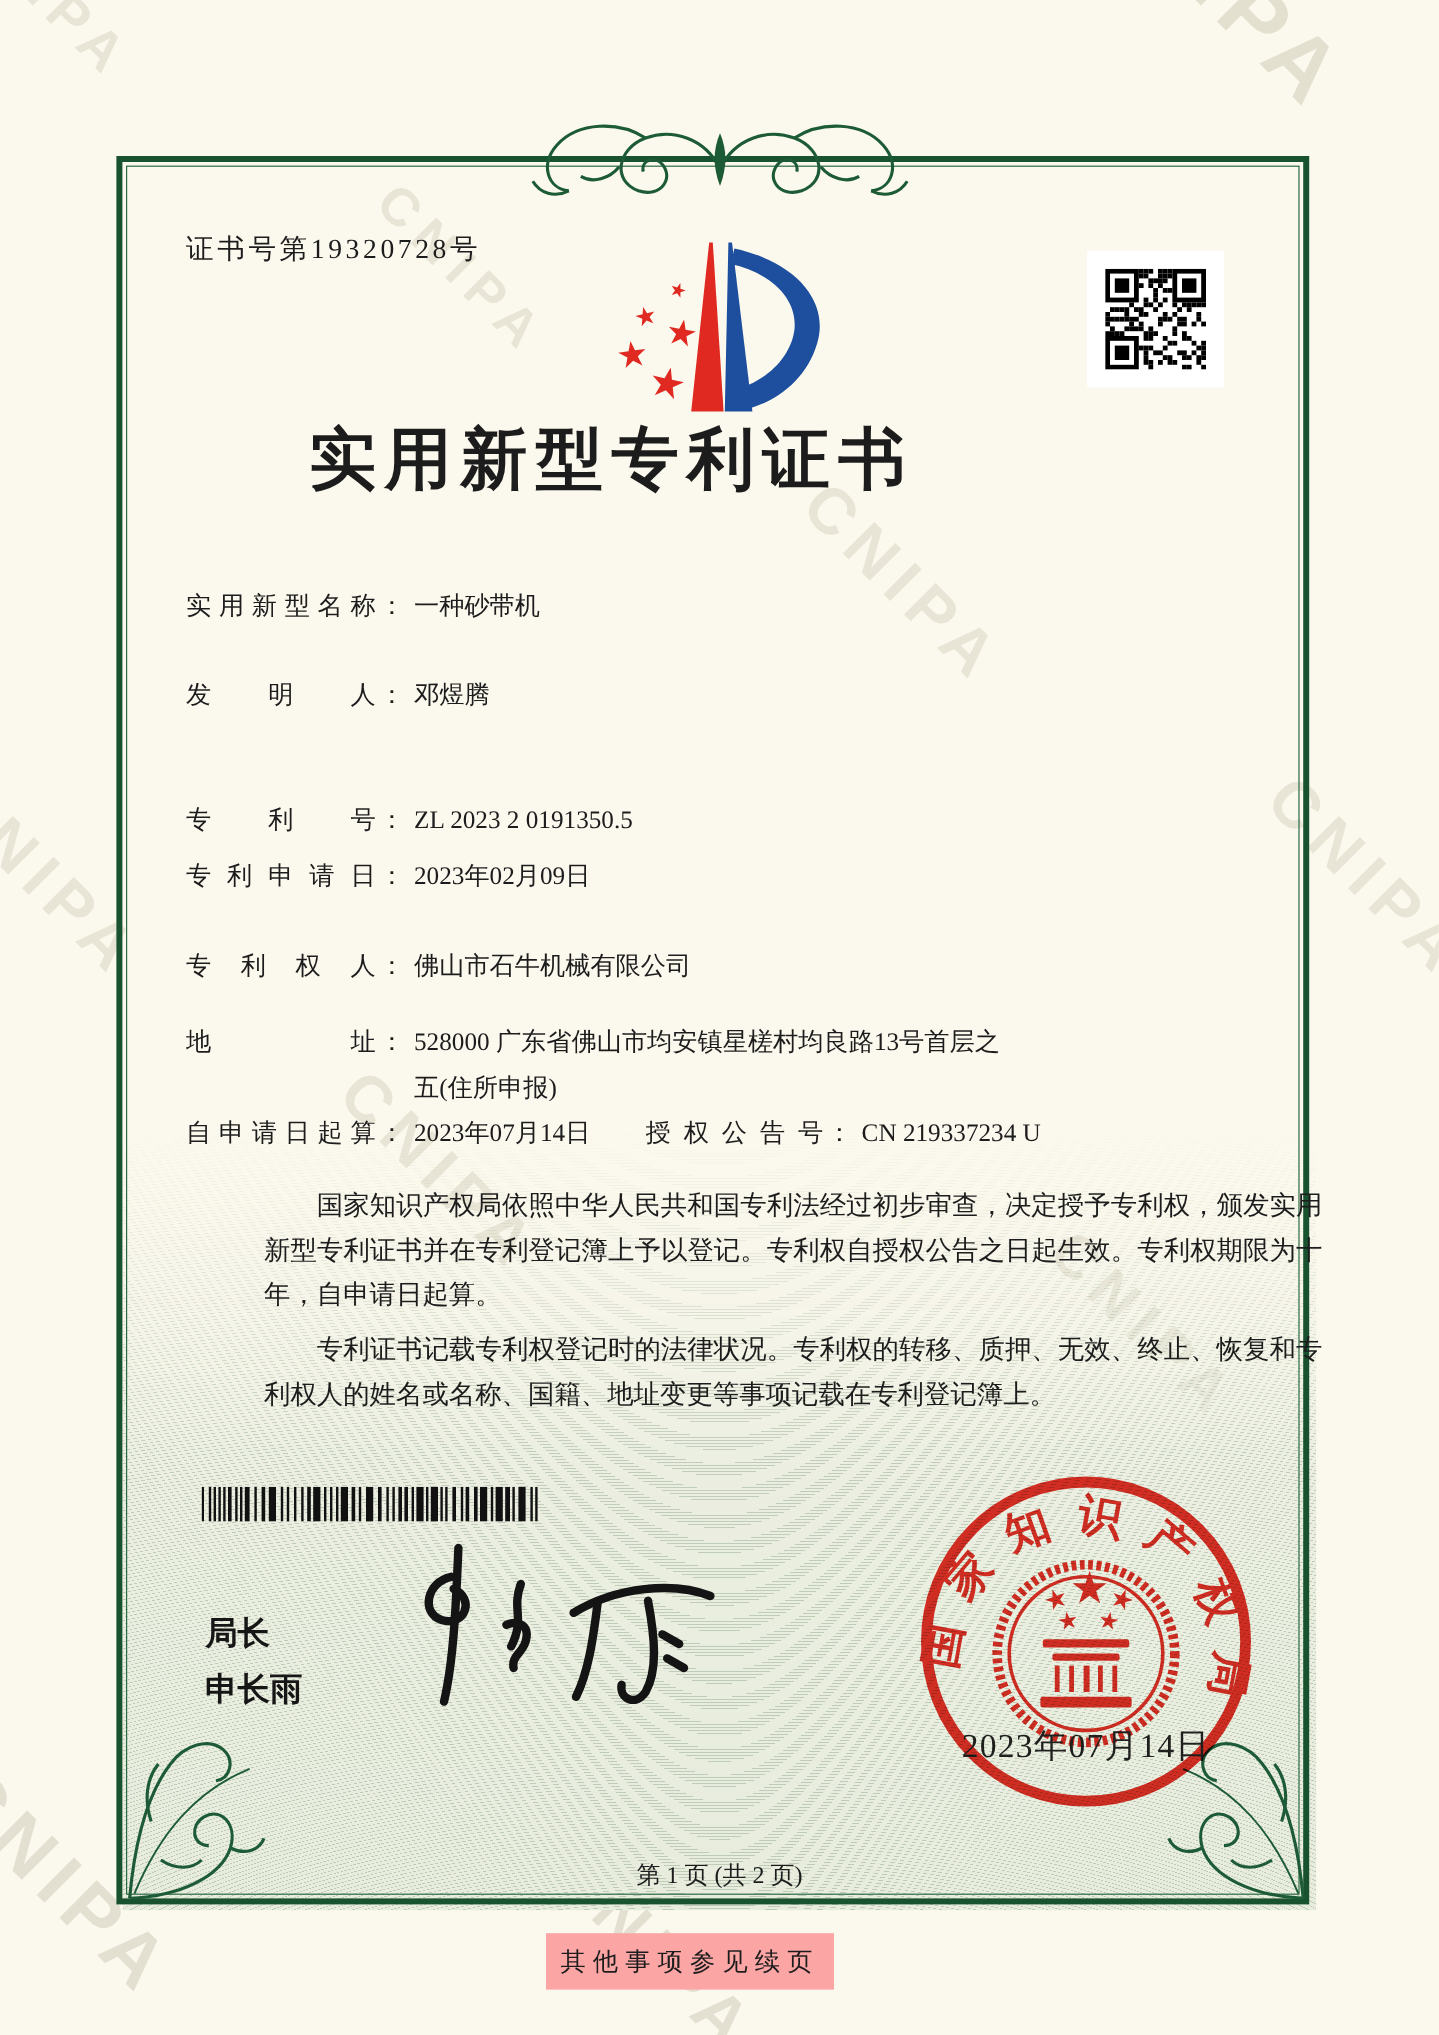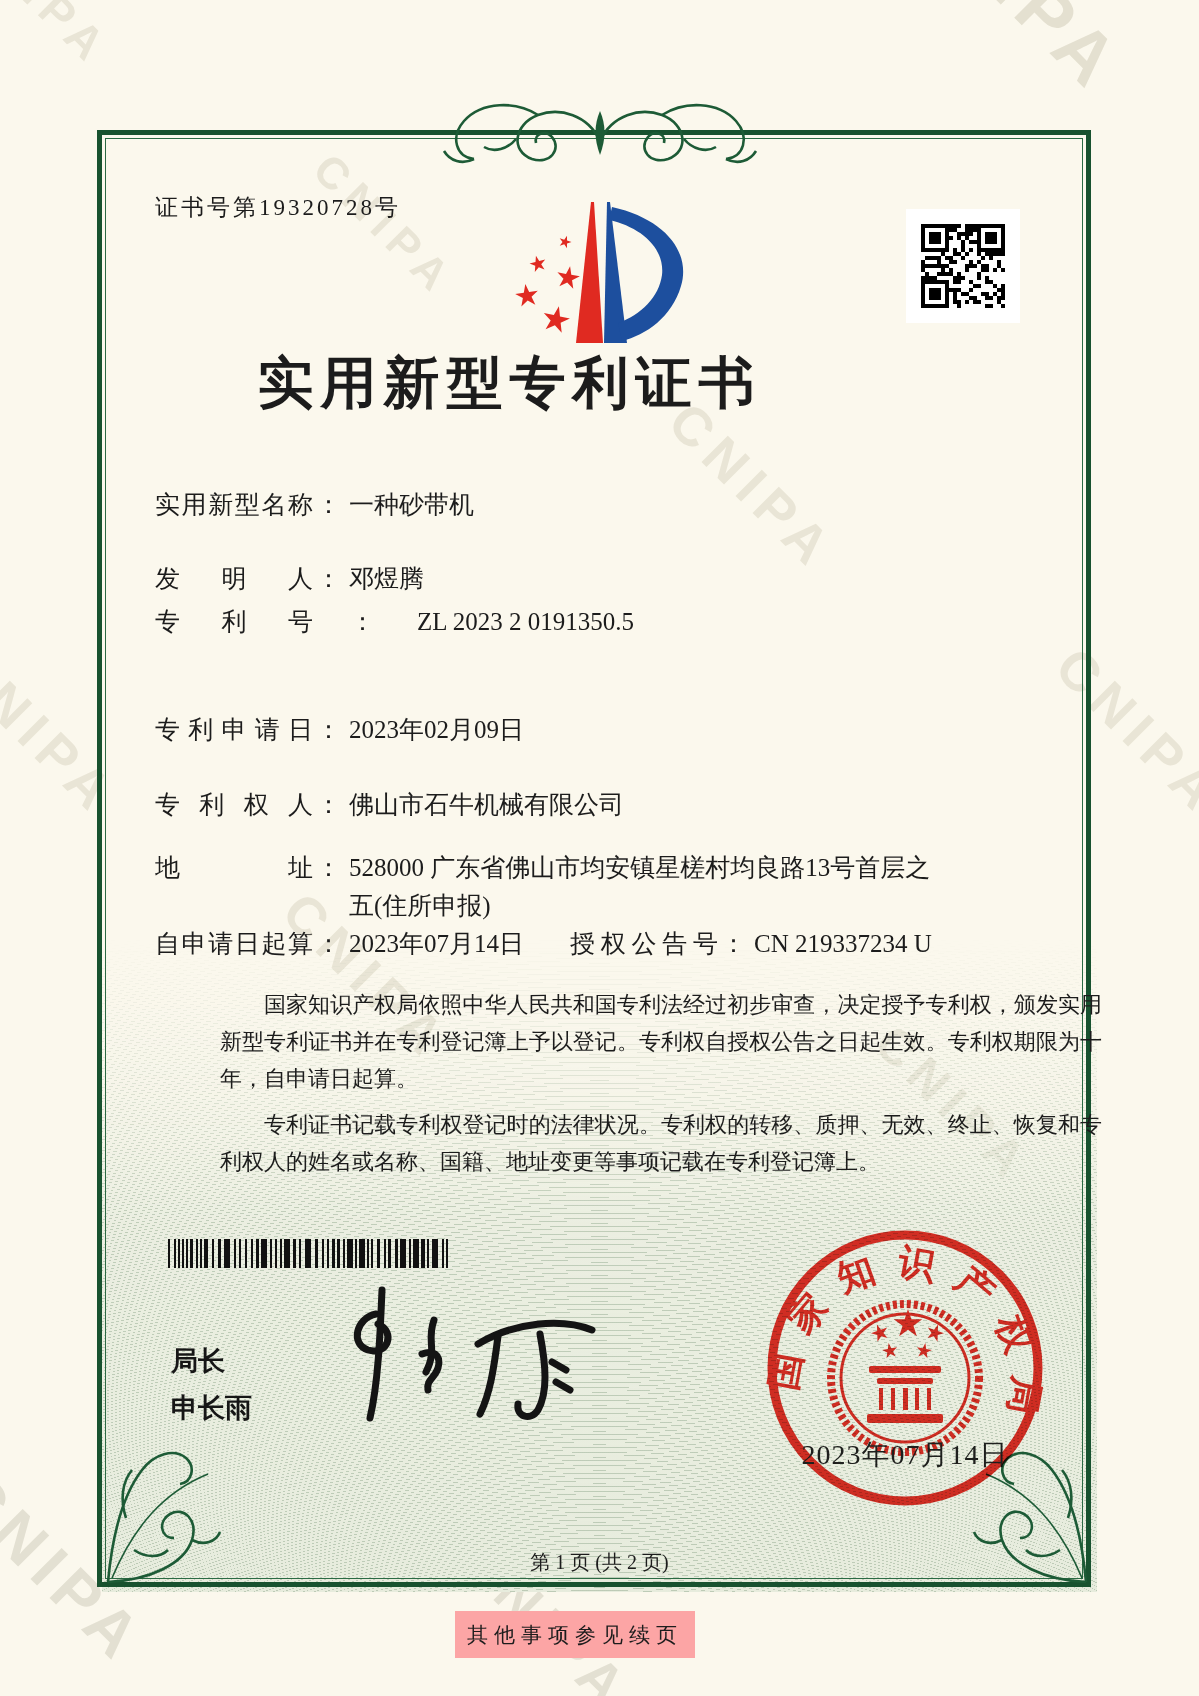--- a/index.html
+++ b/index.html
@@ -39,26 +39,26 @@
   .orn-bl{left:100px;top:1428px;transform:scaleX(-1);}
   
   .cert-no{position:absolute;left:155px;top:192px;font-size:23px;letter-spacing:3px;z-index:2;}
   .logo{position:absolute;left:468px;top:190px;z-index:2;}
   .qr{position:absolute;left:906px;top:209px;width:114px;height:114px;background:#fff;
       display:flex;align-items:center;justify-content:center;z-index:2;}
   .title{position:absolute;left:0;top:346px;width:1019px;text-align:center;
          font-size:56px;font-weight:700;letter-spacing:7px;z-index:2;}
   
   .row{position:absolute;left:155px;display:flex;align-items:flex-start;
-       font-size:25px;line-height:38px;z-index:2;justify-content:space-between;}
+       font-size:21px;line-height:38px;z-index:2;justify-content:space-between;}
   .row .lab{display:inline-block;width:158px;text-align:justify;text-align-last:justify;}
   .row .col{margin:0 8px 0 3px;}
   .row .val{white-space:pre-line;max-width:730px;}
   .r-name{top:486px;}     .r-inventor{top:560px;}
-  .r-patno{top:603px;gap:34px;}    .r-filing{top:711px;}
+  .r-patno{top:664px;}    .r-filing{top:711px;}
   .r-patentee{top:786px;} .r-address{top:849px;}
   .r-grant{top:925px;}
   .grant2{display:flex;margin-left:46px;}
   .grant2 .lab{width:148px;}
   
   .paras{position:absolute;left:180px;top:986px;width:882px;font-size:22px;
          line-height:37px;text-align:justify;z-index:2;margin-left:40px;}
   .paras p{text-indent:2em;}
   .paras p + p{margin-top:9px;}
   

